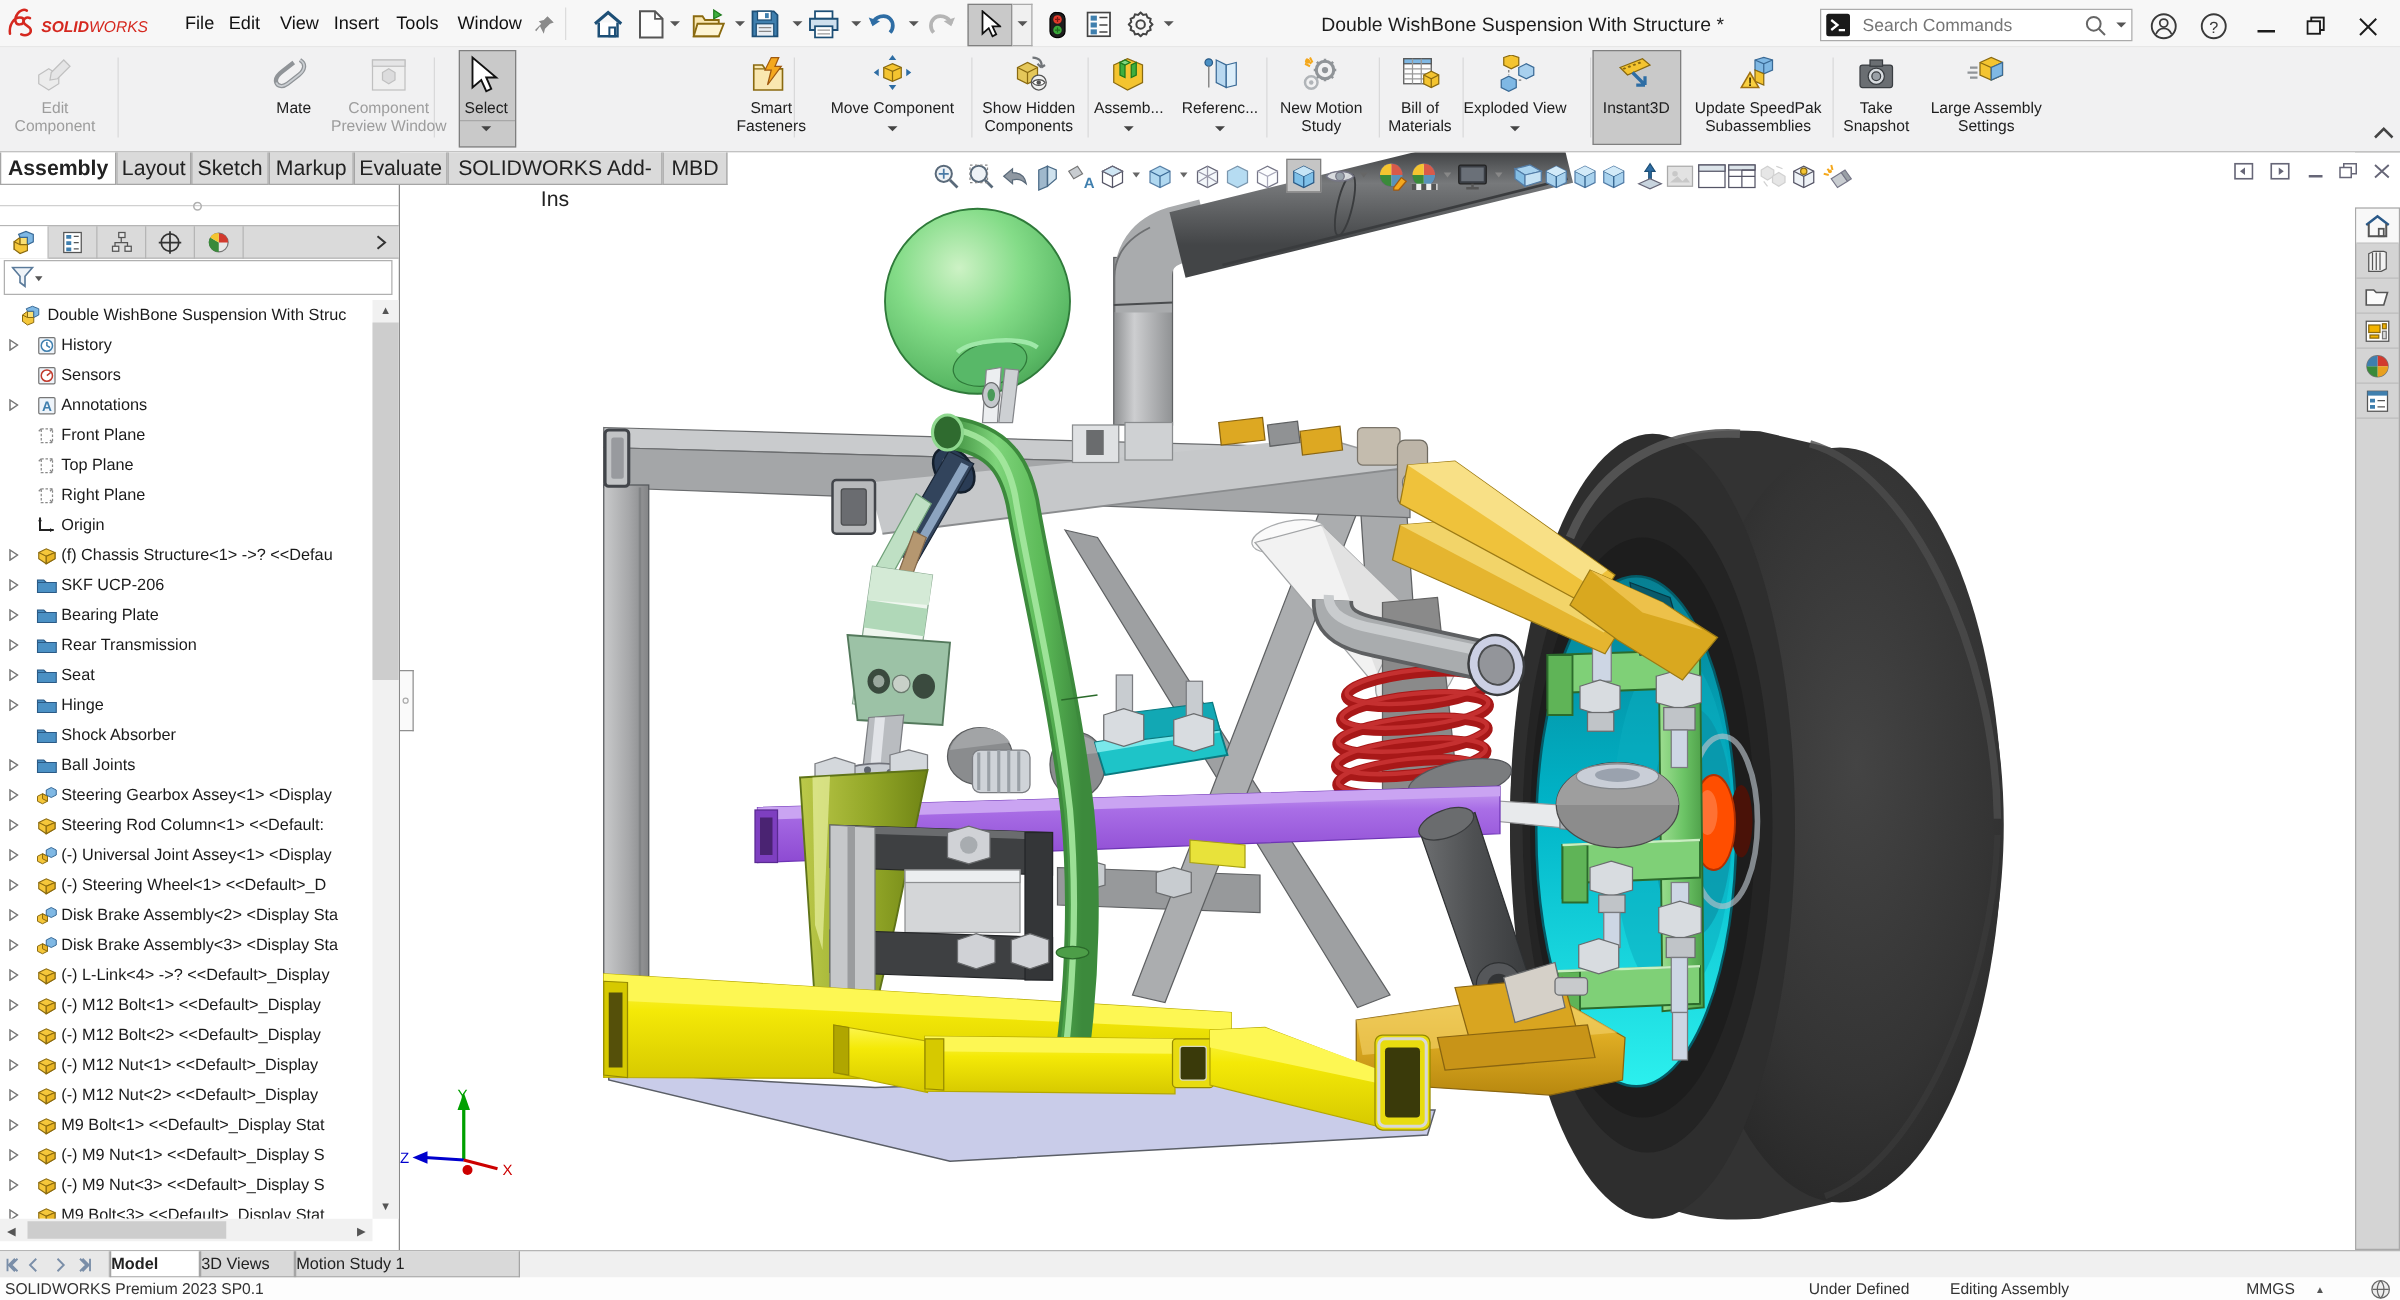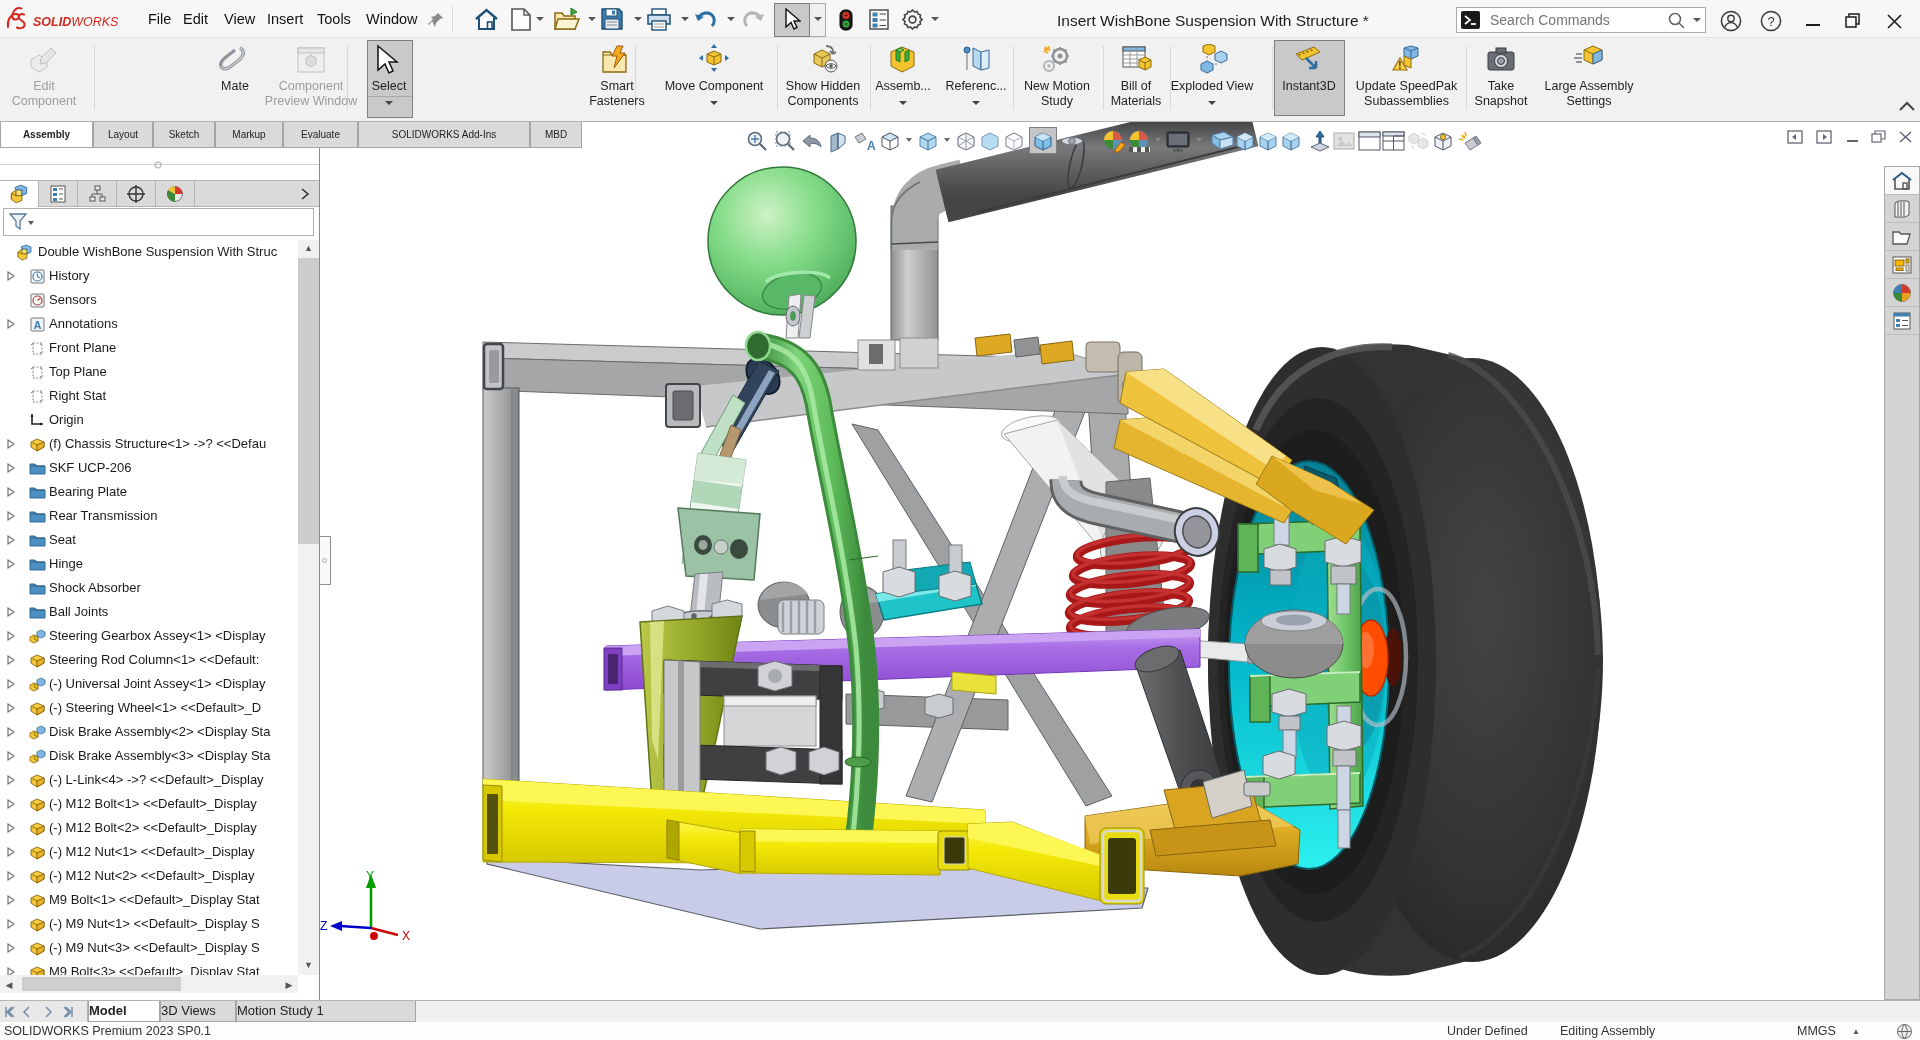--- a/index.html
+++ b/index.html
@@ -14,21 +14,21 @@
   background:#f1f1f2; border-bottom:1px solid #b2b2b2; }
 .rbtn { position:absolute; top:4px; text-align:center; font-size:12.5px; color:#1e1e1e; line-height:15px; }
 .rbtn .ic { display:block; margin:2px auto 3px auto; }
 .rbtn.gray { color:#9d9d9d; }
 .rsep { position:absolute; top:8px; height:64px; width:1px; background:#d9d9da; }
 .rsel { position:absolute; top:2px; background:#c9c9c9; border:1px solid #7f7f7f; }
 .caret { display:inline-block; width:0; height:0; border-left:4px solid transparent;
   border-right:4px solid transparent; border-top:4px solid #444; }
 #cmdtabs { position:absolute; left:0; top:122px; height:26px; z-index:3; }
 .ctab { position:absolute; top:0; height:26px; background:#dadada; border:1px solid #a5a5a5;
-  border-top:none; font-size:10px; color:#222; text-align:center; line-height:25px; }
+  border-top:none; font-size:17px; color:#222; text-align:center; line-height:25px; }
 .ctab.active { background:#fff; font-weight:bold; z-index:2; }
 #lpanel { position:absolute; left:0; top:148px; width:320px; height:852px; background:#fff;
   border-right:1px solid #8a8a8a; z-index:3; }
 .fmtabbar { position:absolute; left:0; top:32px; width:319px; height:27px; background:#dadada;
   border-top:1px solid #b5b5b5; border-bottom:1px solid #b5b5b5; }
 .fmtab { position:absolute; top:0; width:39px; height:26px; border-right:1px solid #b5b5b5;
   display:flex; align-items:center; justify-content:center; }
 .fmtab.active { background:#fff; }
 #filterbox { position:absolute; left:3px; top:60px; width:311px; height:28px; background:#fff;
   border:1px solid #b0b0b0; }
@@ -302,21 +302,21 @@
       <rect x="3.5" y="3.5" width="5" height="4" fill="#3f7fae"></rect>
         <rect x="3.5" y="9" width="5" height="4" fill="#3f7fae"></rect>
         <rect x="3.5" y="14.5" width="5" height="4" fill="#3f7fae"></rect>
       <path d="M10.5 5 L17 5 M10.5 11 L17 11 M10.5 16.5 L17 16.5" stroke="#444" stroke-width="1.2"></path>
       </svg>
 <svg class="abs" style="left:902px;top:9px" width="21" height="21" viewBox="0 0 21 21">
       <path d="M10.5 1 L12.5 3 L15 2.5 L16 5 L18.5 6 L18 8.5 L20 10.5 L18 12.5 L18.5 15 L16 16 L15 18.5 L12.5 18 L10.5 20 L8.5 18 L6 18.5 L5 16 L2.5 15 L3 12.5 L1 10.5 L3 8.5 L2.5 6 L5 5 L6 2.5 L8.5 3 Z" fill="none" stroke="#444" stroke-width="1.6"></path>
       <circle cx="10.5" cy="10.5" r="3.4" fill="none" stroke="#444" stroke-width="1.6"></circle>
       </svg>
 <div class="caret abs" style="left:931px;top:17px;border-top-color:#555"></div>
-  <div class="abs" style="left:1057px;top:12px;font-size:15.5px;color:#1c1c1c">Insert WishBone Suspension With Structure *</div>
+  <div class="abs" style="left:1057px;top:12px;font-size:15.5px;color:#1c1c1c">Double WishBone Suspension With Structure *</div>
   <div class="abs" style="left:1456px;top:7px;width:250px;height:26px;background:#fff;border:1px solid #ababab"></div>
   <div class="abs" style="left:1461px;top:11px;width:19px;height:18px;background:#1a1a1a;border-radius:2px"></div>
   <svg class="abs" style="left:1461px;top:11px" width="19" height="18" viewBox="0 0 19 18">
     <path d="M4 5 L9 9 L4 13" stroke="#fff" stroke-width="1.8" fill="none"></path>
     <path d="M10 13 L15 13" stroke="#fff" stroke-width="1.8"></path>
   </svg>
   <div class="abs" style="left:1490px;top:12px;font-size:14px;color:#757575">Search Commands</div>
   <svg class="abs" style="left:1666px;top:11px" width="22" height="20" viewBox="0 0 22 20">
     <circle cx="9" cy="8" r="5.5" stroke="#666" stroke-width="1.6" fill="none"></circle>
     <path d="M13 12 L18 17" stroke="#666" stroke-width="1.6"></path>
@@ -1072,21 +1072,21 @@
 <div class="trow">
           <svg class="tic" style="left:29px" width="17" height="17" viewBox="0 0 17 17">
             <use href="#i_plane"></use>
           </svg>
           <span class="txt" style="left:49px">Top Plane</span>
         </div>
 <div class="trow">
           <svg class="tic" style="left:29px" width="17" height="17" viewBox="0 0 17 17">
             <use href="#i_plane"></use>
           </svg>
-          <span class="txt" style="left:49px">Right Stat</span>
+          <span class="txt" style="left:49px">Right Plane</span>
         </div>
 <div class="trow">
           <svg class="tic" style="left:29px" width="17" height="17" viewBox="0 0 17 17">
             <use href="#i_origin"></use>
           </svg>
           <span class="txt" style="left:49px">Origin</span>
         </div>
 <div class="trow">
           <svg class="arr" width="8" height="10" viewBox="0 0 8 10">
             <path d="M1 1 L7 5 L1 9 Z" fill="none" stroke="#777" stroke-width="1.2"></path>

